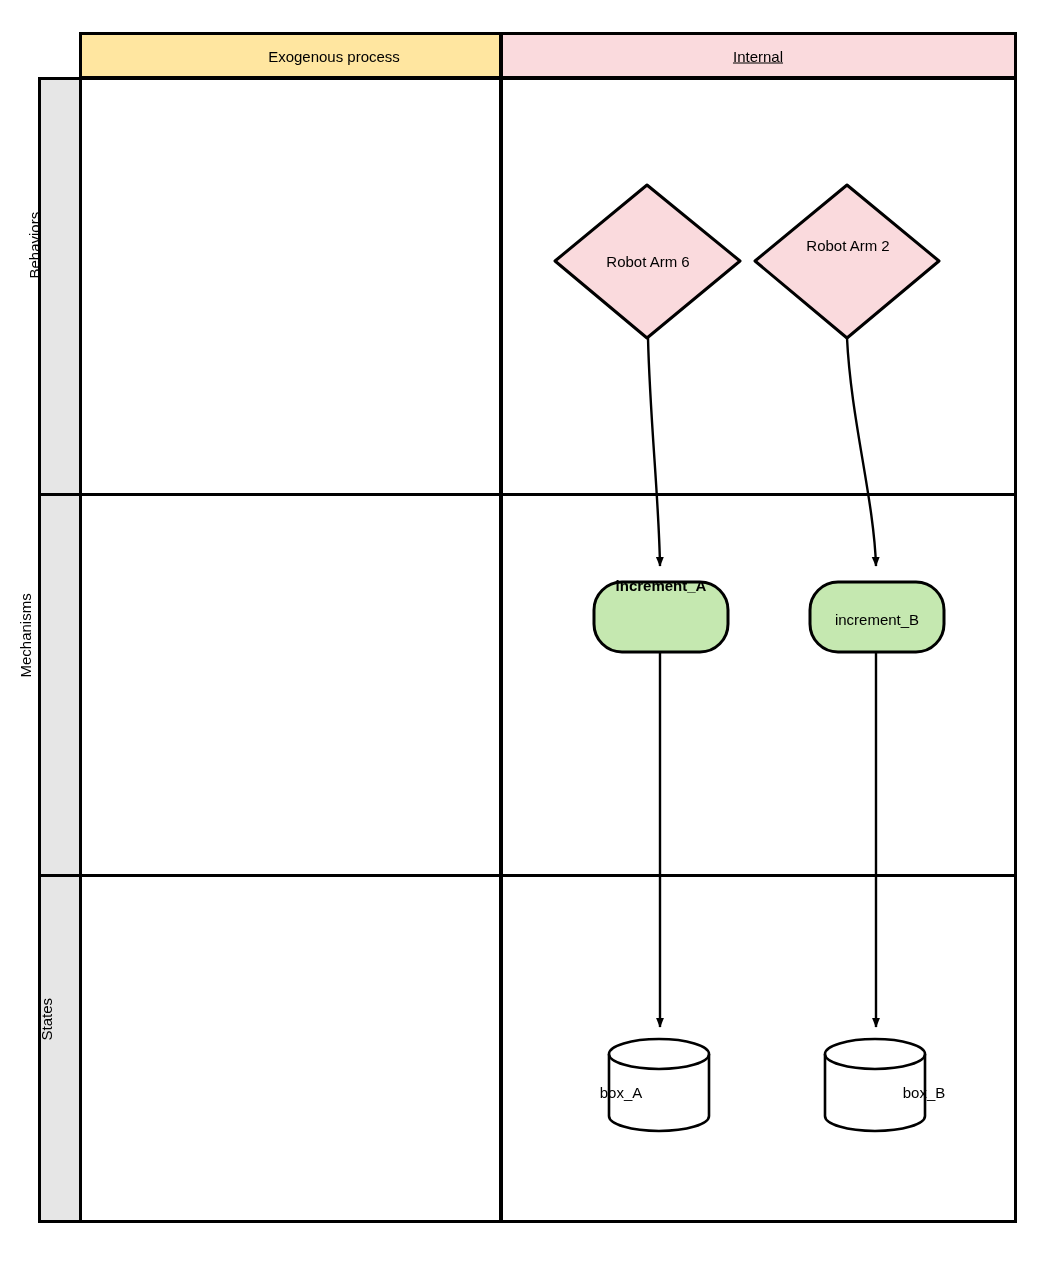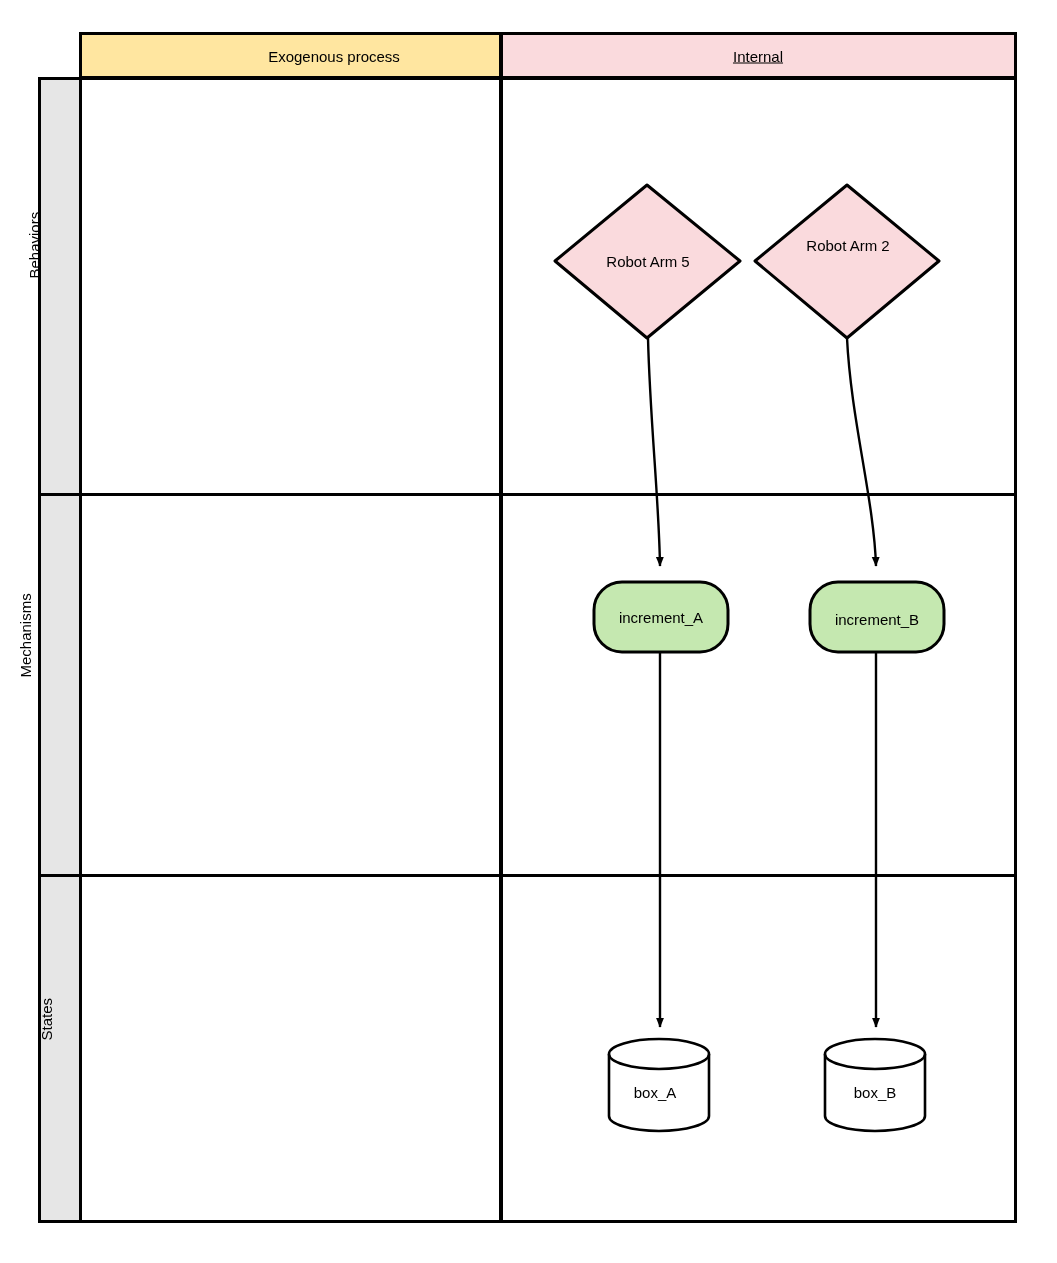--- a/index.html
+++ b/index.html
@@ -115,23 +115,23 @@
 <div class="lbl hdr-label center-xy" style="left:290px; top:56px;margin-left:44px;">Exogenous process</div>
 
 <div class="lbl hdr-label center-xy" style="left:758px; top:56px;text-decoration:underline;">Internal</div>
 
 <div class="lbl row-label rot-center" style="left:60px; top:286px;">Behaviors</div>
 
 <div class="lbl row-label rot-center" style="left:60px; top:685px;">Mechanisms</div>
 
 <div class="lbl row-label rot-center" style="left:60px; top:1048px;">States</div>
 
-<div class="lbl node-label center-xy" style="left:648px; top:261px;">Robot Arm 5</div>
+<div class="lbl node-label center-xy" style="left:648px; top:261px;">Robot Arm 6</div>
 
 <div class="lbl node-label center-xy" style="left:848px; top:245px;">Robot Arm 2</div>
 
-<div class="lbl node-label center-xy" style="left:661px; top:617px;">increment_A</div>
+<div class="lbl node-label center-xy" style="left:661px; top:585px;font-weight:bold;">increment_A</div>
 
 <div class="lbl node-label center-xy" style="left:877px; top:619px;">increment_B</div>
 
-<div class="lbl node-label center-xy" style="left:655px; top:1092px;">box_A</div>
+<div class="lbl node-label center-xy" style="left:621px; top:1092px;">box_A</div>
 
-<div class="lbl node-label center-xy" style="left:875px; top:1092px;">box_B</div>
+<div class="lbl node-label center-xy" style="left:924px; top:1092px;">box_B</div>
 
 </body></html>

